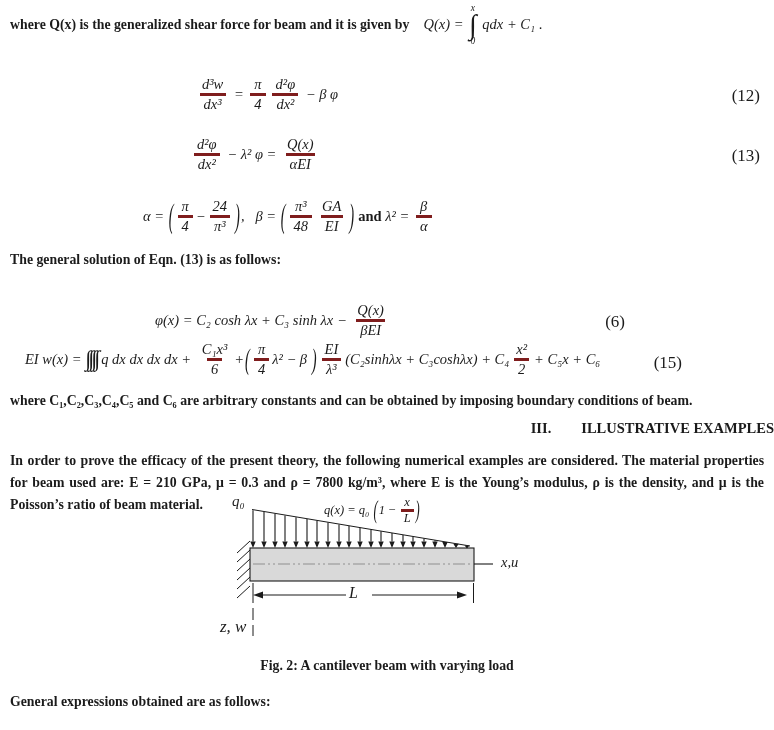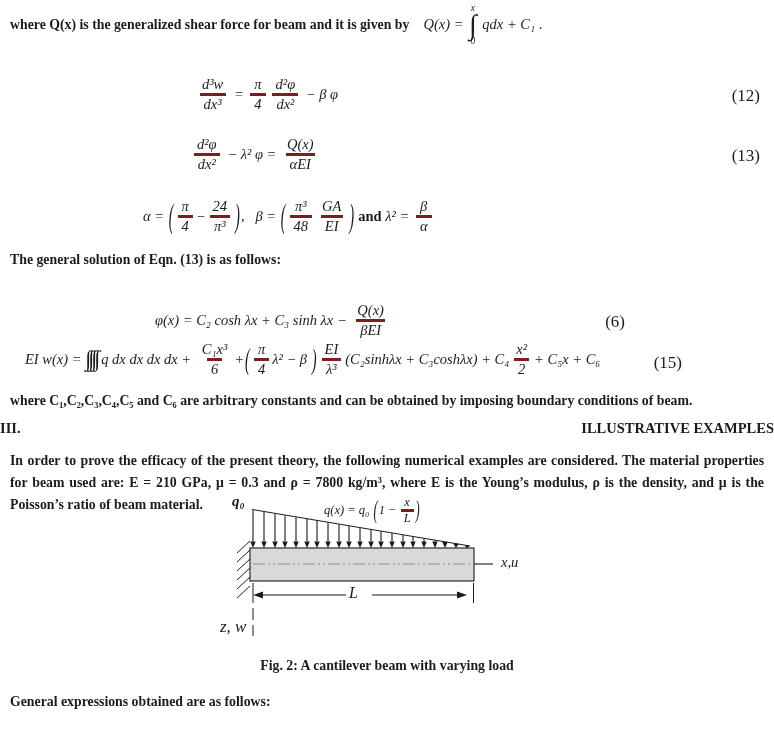--- a/index.html
+++ b/index.html
@@ -15,21 +15,21 @@
          font-style:normal;font-size:17px;}
   .frac{display:inline-flex;flex-direction:column;align-items:center;margin:0 3px;line-height:1.15;}
   .frac .num{padding:0 4px;}
   .frac .den{border-top:3px solid #7f1d1d;padding:0 4px;}
   .ilimit{display:inline-flex;flex-direction:column;align-items:center;line-height:1;margin:0 2px;}
   .ilimit .lim{font-size:9.5px;line-height:1;}
   .ilimit .isign{font-size:28px;line-height:.85;}
   .ints{font-size:22px;letter-spacing:-3px;margin-right:4px;font-style:italic;}
   .tp{display:inline-block;transform:scaleY(2.25);transform-origin:center;font-weight:300;margin:0 1px;}
   .tp2{display:inline-block;transform:scaleY(2.0);transform-origin:center;font-weight:300;margin:0 1px;}
-  .heading{display:flex;justify-content:space-between;align-items:baseline;gap:30px;
+  .heading{display:flex;justify-content:flex-end;align-items:baseline;gap:30px;
            font-weight:bold;font-size:14.5px;}
   
   .fig{width:310px;height:152px;}
   .figlabel{position:absolute;font-style:italic;white-space:pre;}
   .loadeq{display:flex;align-items:center;font-style:italic;font-size:12.5px;white-space:pre;}
   .loadeq .frac{line-height:1.05;margin:0 1px;}
   .loadeq .frac .num,.loadeq .frac .den{padding:0 3px;}
   .caption{width:754px;text-align:center;}
 </style>
 </head>
@@ -193,21 +193,21 @@
 
       <path d="M33,68 H250" stroke="#909090" stroke-width="1.2" stroke-dasharray="12 3 2 3 2 3" fill="none"></path>
       <path d="M254,68 H273" stroke="#1b1b1b" stroke-width="1.1" fill="none"></path>
 
       <path d="M33,87 V140" stroke="#1b1b1b" stroke-width="1" stroke-dasharray="20 5 12 5" fill="none"></path>
       <path d="M253.5,87 V107" stroke="#1b1b1b" stroke-width="1" fill="none"></path>
 
       <path d="M42,99 H126 M152,99 H238" stroke="#1b1b1b" stroke-width="1.2" fill="none"></path>
       <path d="M33,99 L43,95.4 L43,102.6 Z M247,99 L237,95.4 L237,102.6 Z" fill="#1b1b1b"></path>
     </svg>
-    <span class="figlabel" style="left:12px;top:-3px;font-size:15px;font-weight:bold;">q₀</span>
+    <span class="figlabel" style="left:12px;top:-3px;font-size:15px;">q₀</span>
     <div class="loadeq" style="position:absolute;left:104px;top:0px;">
       <span>q(x) = q₀ </span>
       <span class="tp2">(</span>
       <span>1 − </span>
       <span class="frac">
         <span class="num">x</span>
         <span class="den">L</span>
       </span>
       <span class="tp2">)</span>
     </div>

